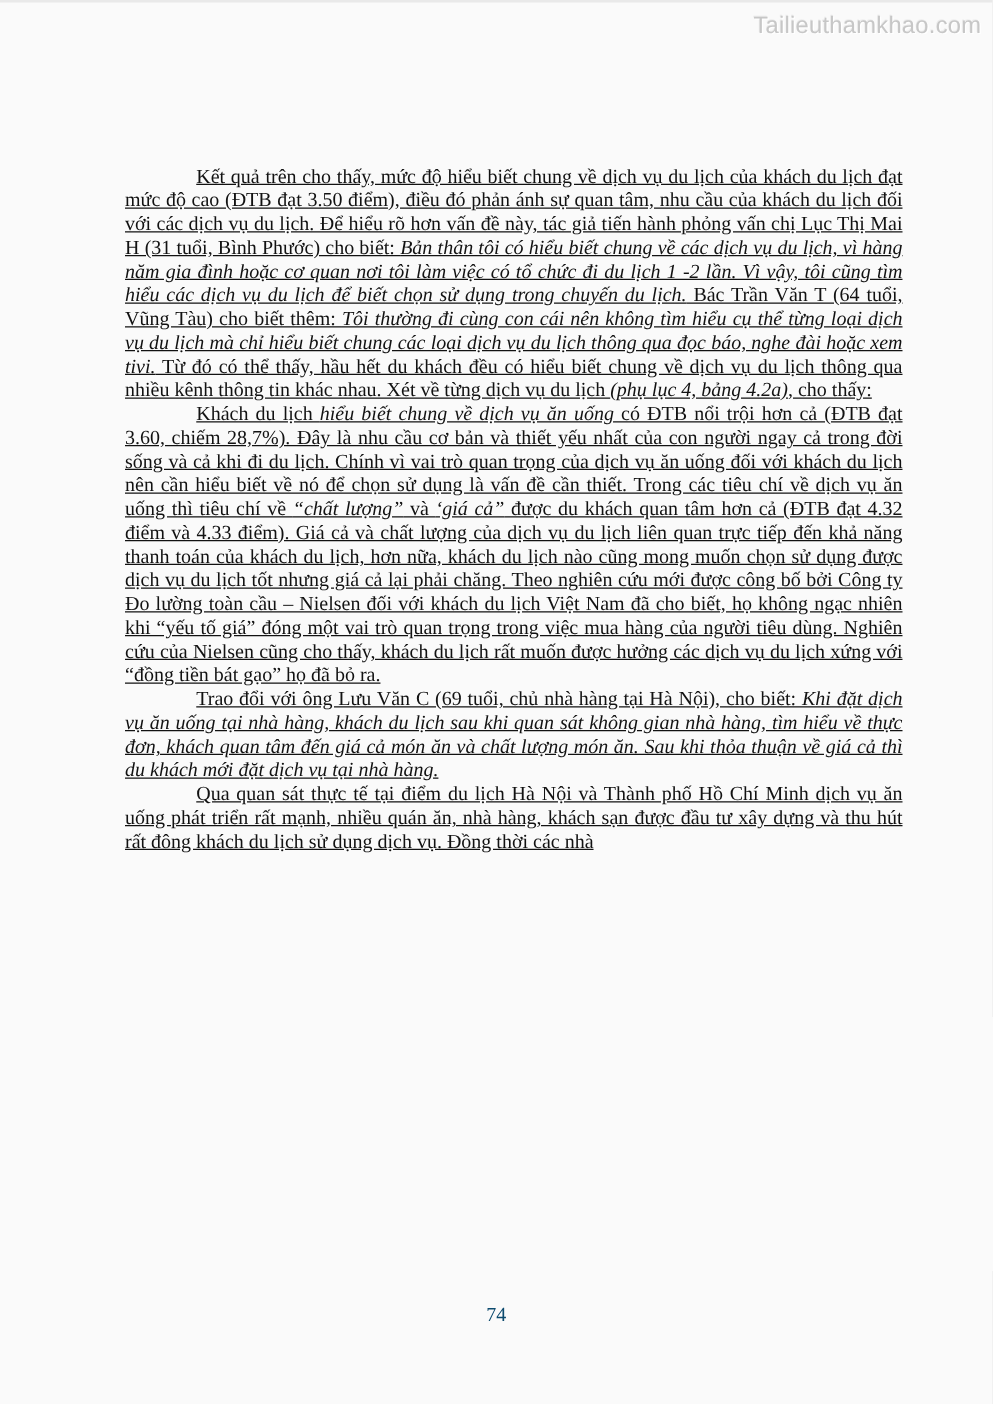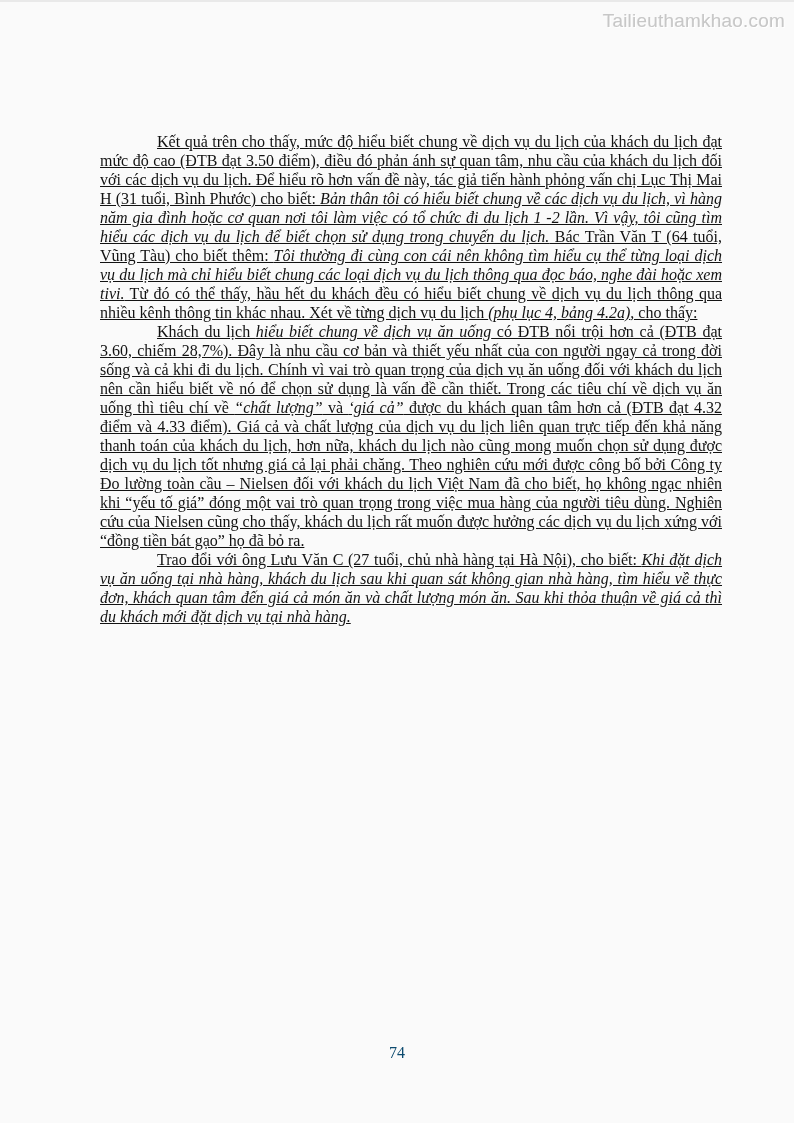--- a/index.html
+++ b/index.html
@@ -58,18 +58,19 @@
 </head>
 <body>
 
 <div class="page">
 
   <div class="watermark">Tailieuthamkhao.com</div>
 
   <div class="doc-body">
     <p class="para"><span>Kết quả trên cho thấy, mức độ hiểu biết chung về dịch vụ du lịch của khách du lịch đạt mức độ cao (ĐTB đạt 3.50 điểm), điều đó phản ánh sự quan tâm, nhu cầu của khách du lịch đối với các dịch vụ du lịch. Để hiểu rõ hơn vấn đề này, tác giả tiến hành phỏng vấn chị Lục Thị Mai H (31 tuổi, Bình Phước) cho biết: </span><span class="it">Bản thân tôi có hiểu biết chung về các dịch vụ du lịch, vì hàng năm gia đình hoặc cơ quan nơi tôi làm việc có tổ chức đi du lịch 1 -2 lần. Vì vậy, tôi cũng tìm hiểu các dịch vụ du lịch để biết chọn sử dụng trong chuyến du lịch.</span><span> Bác Trần Văn T (64 tuổi, Vũng Tàu) cho biết thêm: </span><span class="it">Tôi thường đi cùng con cái nên không tìm hiểu cụ thể từng loại dịch vụ du lịch mà chỉ hiểu biết chung các loại dịch vụ du lịch thông qua đọc báo, nghe đài hoặc xem tivi.</span><span> Từ đó có thể thấy, hầu hết du khách đều có hiểu biết chung về dịch vụ du lịch thông qua nhiều kênh thông tin khác nhau. Xét về từng dịch vụ du lịch </span><span class="it">(phụ lục 4, bảng 4.2a)</span><span>, cho thấy:</span></p>
     <p class="para"><span>Khách du lịch </span><span class="it">hiểu biết chung về dịch vụ ăn uống</span><span> có ĐTB nổi trội hơn cả (ĐTB đạt 3.60, chiếm 28,7%). Đây là nhu cầu cơ bản và thiết yếu nhất của con người ngay cả trong đời sống và cả khi đi du lịch. Chính vì vai trò quan trọng của dịch vụ ăn uống đối với khách du lịch nên cần hiểu biết về nó để chọn sử dụng là vấn đề cần thiết. Trong các tiêu chí về dịch vụ ăn uống thì tiêu chí về </span><span class="it">“chất lượng”</span><span> và </span><span class="it">‘giá cả”</span><span> được du khách quan tâm hơn cả (ĐTB đạt 4.32 điểm và 4.33 điểm). Giá cả và chất lượng của dịch vụ du lịch liên quan trực tiếp đến khả năng thanh toán của khách du lịch, hơn nữa, khách du lịch nào cũng mong muốn chọn sử dụng được dịch vụ du lịch tốt nhưng giá cả lại phải chăng. Theo nghiên cứu mới được công bố bởi Công ty Đo lường toàn cầu – Nielsen đối với khách du lịch Việt Nam đã cho biết, họ không ngạc nhiên khi “yếu tố giá” đóng một vai trò quan trọng trong việc mua hàng của người tiêu dùng. Nghiên cứu của Nielsen cũng cho thấy, khách du lịch rất muốn được hưởng các dịch vụ du lịch xứng với “đồng tiền bát gạo” họ đã bỏ ra.</span></p>
-    <p class="para"><span>Trao đổi với ông Lưu Văn C (27 tuổi, chủ nhà hàng tại Hà Nội), cho biết: </span><span class="it">Khi đặt dịch vụ ăn uống tại nhà hàng, khách du lịch sau khi quan sát không gian nhà hàng, tìm hiểu về thực đơn, khách quan tâm đến giá cả món ăn và chất lượng món ăn. Sau khi thỏa thuận về giá cả thì du khách mới đặt dịch vụ tại nhà hàng.</span></p>
+    <p class="para"><span>Trao đổi với ông Lưu Văn C (69 tuổi, chủ nhà hàng tại Hà Nội), cho biết: </span><span class="it">Khi đặt dịch vụ ăn uống tại nhà hàng, khách du lịch sau khi quan sát không gian nhà hàng, tìm hiểu về thực đơn, khách quan tâm đến giá cả món ăn và chất lượng món ăn. Sau khi thỏa thuận về giá cả thì du khách mới đặt dịch vụ tại nhà hàng.</span></p>
+    <p class="para"><span>Qua quan sát thực tế tại điểm du lịch Hà Nội và Thành phố Hồ Chí Minh dịch vụ ăn uống phát triển rất mạnh, nhiều quán ăn, nhà hàng, khách sạn được đầu tư xây dựng và thu hút rất đông khách du lịch sử dụng dịch vụ. Đồng thời các nhà</span></p>
   </div>
 
   <div class="page-footer">74</div>
 
 </div>
 
 </body></html>

